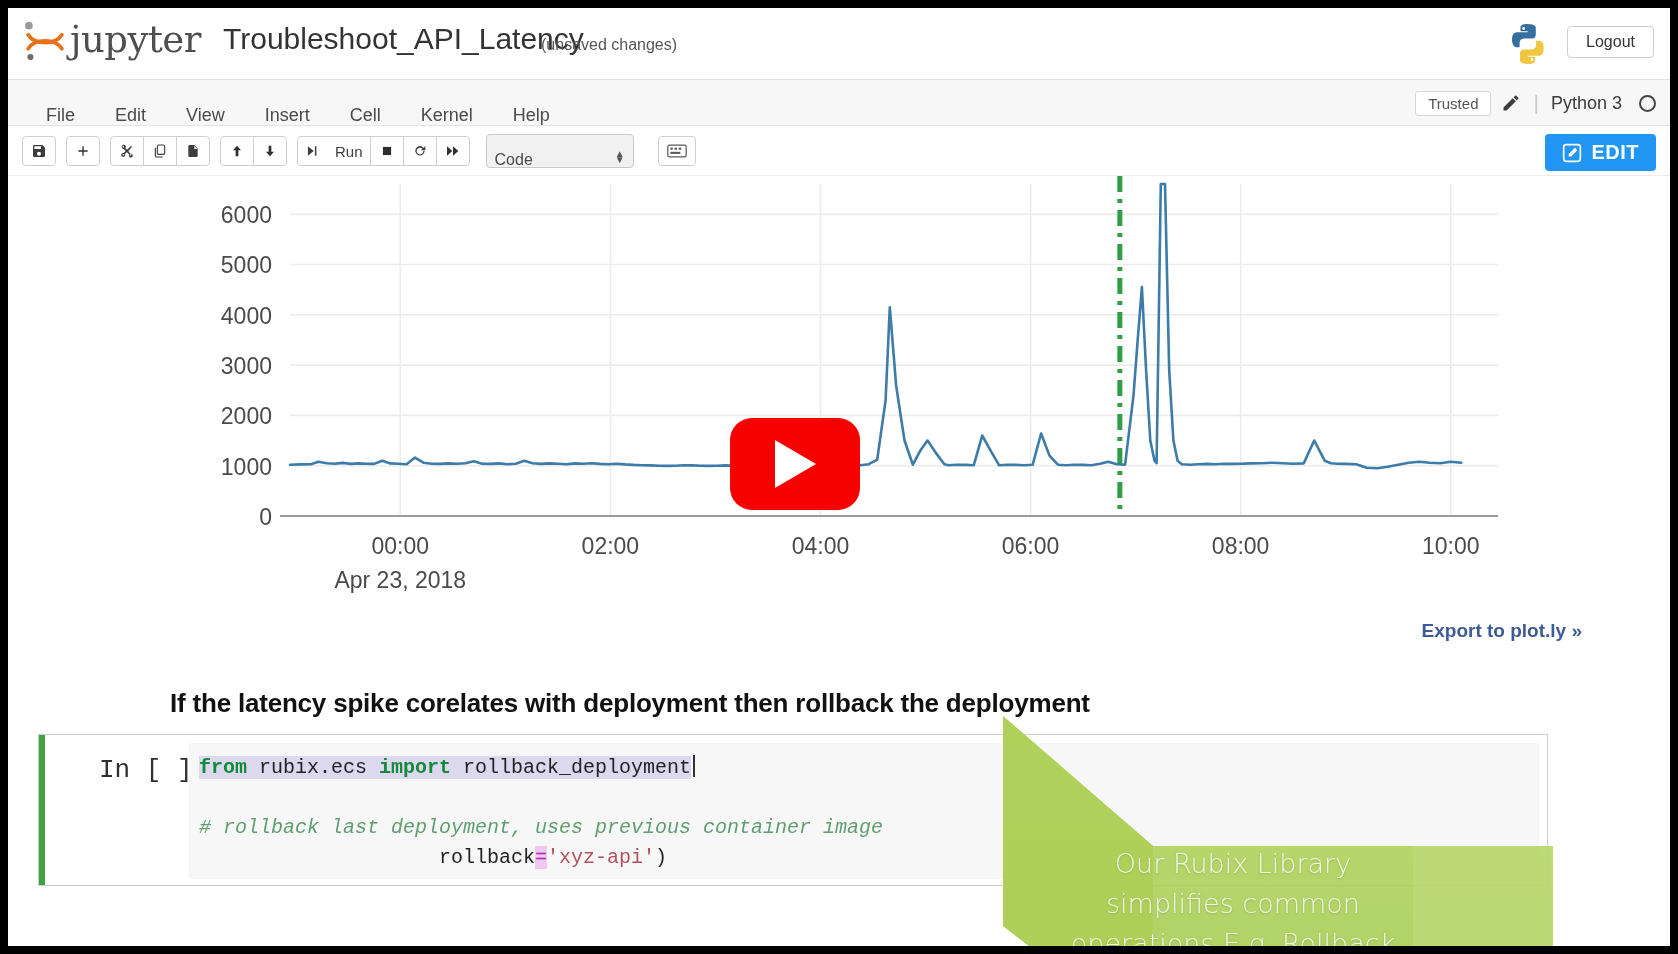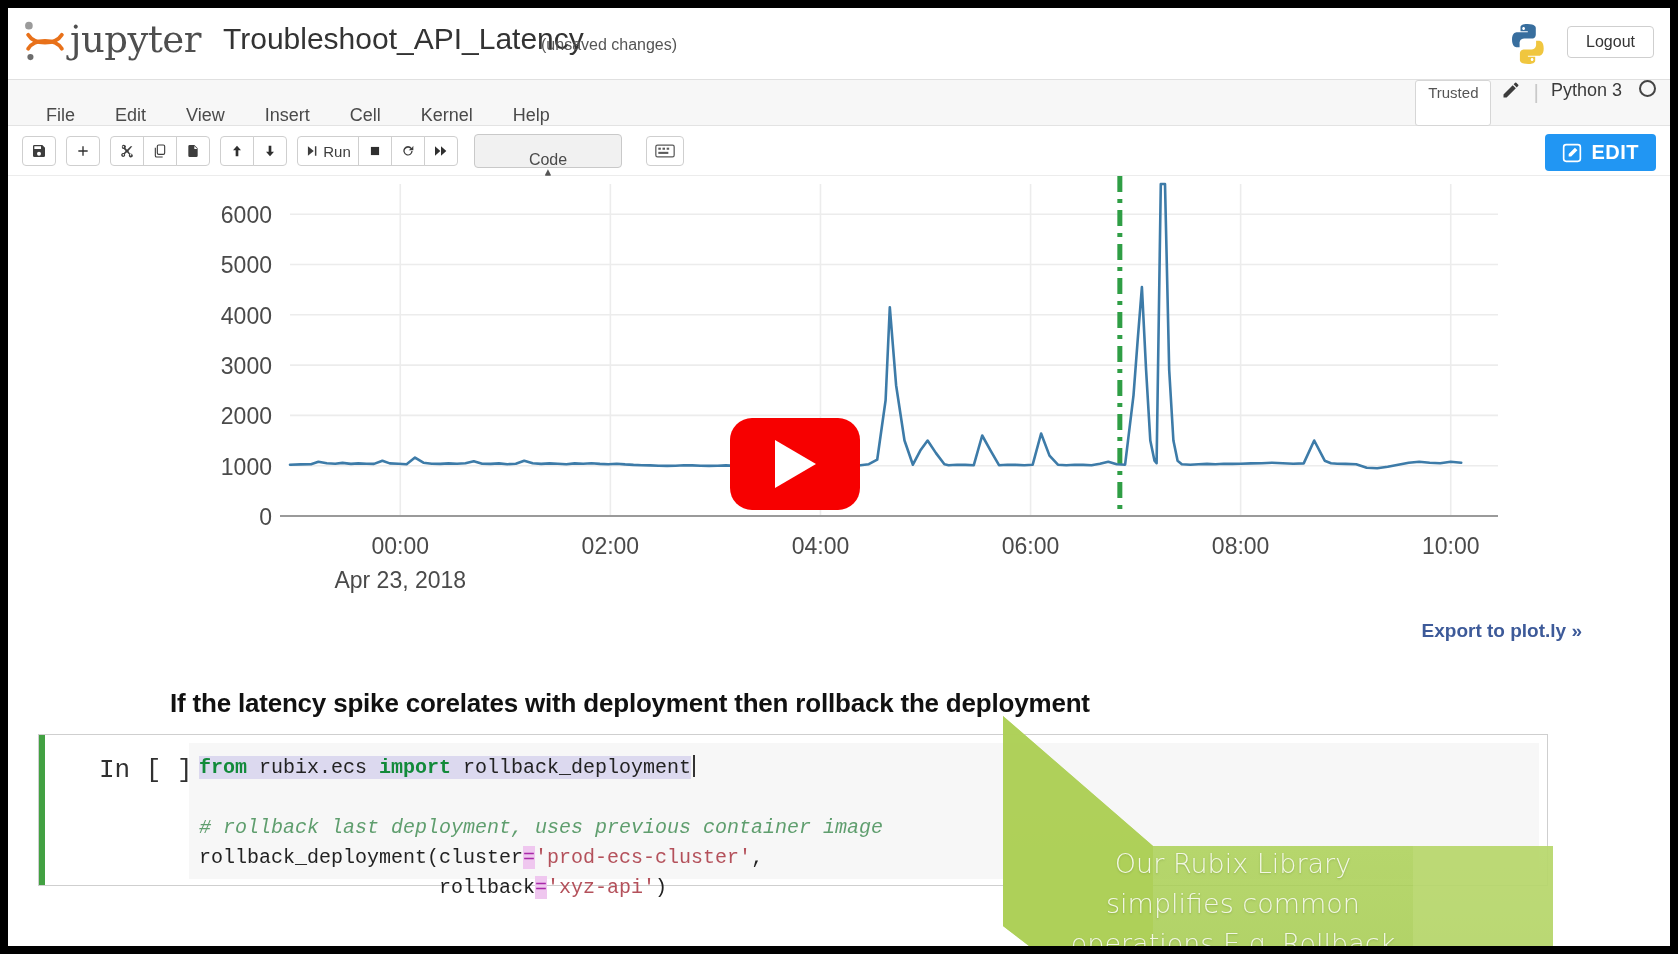--- a/index.html
+++ b/index.html
@@ -52,21 +52,21 @@
   
   .jp-menubar {
     position:relative; height:46px; background:#f7f7f7;
     border-bottom:1px solid #e3e3e3;
   }
   .menu-items { position:absolute; left:18px; top:12px; height:46px; display:flex; align-items:center; }
   .menu-item {
     font-size:18px; color:#4a4a4a; padding:4px 20px; cursor:default;
   }
   .kernel-zone {
-    position:absolute; right:14px; top:0; height:46px; display:flex; gap:10px;
+    position:absolute; right:14px; top:0; height:46px; display:flex; align-items:center; gap:10px;
   }
   .trusted-chip {
     border:1px solid #d6d6d6; background:#fff; border-radius:3px;
     padding:3px 12px; font-size:15px; color:#555;
   }
   .pencil-icon { width:20px; height:20px; color:#444; }
   .kernel-sep { color:#c9c9c9; font-size:21px; margin:0 2px; }
   .kernel-name { font-size:18px; color:#3b3b3b; }
   .kernel-idle {
     width:17px; height:17px; border:2px solid #444; border-radius:50%;
@@ -82,27 +82,27 @@
   .tb-sub { display:flex; }
   .tb-btn {
     min-width:34px; height:30px; border:1px solid #cfcfcf; background:#fff;
     display:flex; align-items:center; justify-content:center;
     font-size:15px; color:#3d3d3d; padding:0 7px;
   }
   .tb-sub .tb-btn { border-radius:0; margin-left:-1px; }
   .tb-sub .tb-btn:first-child { border-radius:4px 0 0 4px; margin-left:0; }
   .tb-sub .tb-btn:last-child { border-radius:0 4px 4px 0; }
   .tb-sub.single .tb-btn { border-radius:4px; }
-  .tb-run { min-width:62px; font-size:15px; gap:4px; }
+  .tb-run { min-width:62px; font-size:15px; gap:16px; }
   .cell-type-select {
     margin-left:6px; width:148px; height:31px;
     border:1px solid #c9c9c9; border-radius:4px;
     background:#f1f1f1;
-    display:flex; align-items:center; justify-content:space-between;
-    padding:16px 8px; font-size:16px; color:#4a4a4a;flex-direction:column;
+    display:flex; justify-content:space-between;
+    padding:16px 8px; font-size:16px; color:#4a4a4a;
   }
   .spin { display:flex; flex-direction:column; line-height:6px; font-size:10px; color:#555; }
   .kb-btn {
     margin-left:14px; width:38px; height:30px; border:1px solid #cfcfcf;
     border-radius:4px; background:#fff; display:flex; align-items:center; justify-content:center;
   }
   .edit-btn {
     position:absolute; right:14px; top:8px;
     background:#2196f3; color:#fff; border-radius:4px;
     padding:7px 17px; font-size:20px; font-weight:bold;
@@ -367,21 +367,20 @@
 
     <div class="md-heading">If the latency spike corelates with deployment then rollback the deployment</div>
 
     <div class="code-cell">
       <div class="cell-sel-bar"></div>
       <div class="in-prompt">In [ ]:</div>
       <div class="code-area" id="code-area">
             <div class="code-line sel-line"><span class="sel-hl"><span class="kw">from</span><span> rubix.ecs </span><span class="kw">import</span><span> rollback_deployment</span></span><span class="caret"></span></div>
             <div class="code-line">&nbsp;</div>
             <div class="code-line"><span><span class="cmt"># rollback last deployment, uses previous container image</span></span></div>
-            <div class="code-line"><span><span>rollback_deployment(cluster</span><span class="op">=</span><span class="str">'prod-ecs-cluster'</span><span>,</span></span></div>
             <div class="code-line"><span><span>                    rollback</span><span class="op">=</span><span class="str">'xyz-api'</span><span>)</span></span></div>
           </div>
     </div>
 
     <svg class="callout" viewBox="0 0 700 380">
       <defs>
         <linearGradient id="gA" x1="0" y1="0" x2="0" y2="1">
           <stop offset="0%" stop-color="#b6d962" stop-opacity="0.95"></stop>
           <stop offset="100%" stop-color="#9dc545" stop-opacity="0.9"></stop>
         </linearGradient>

